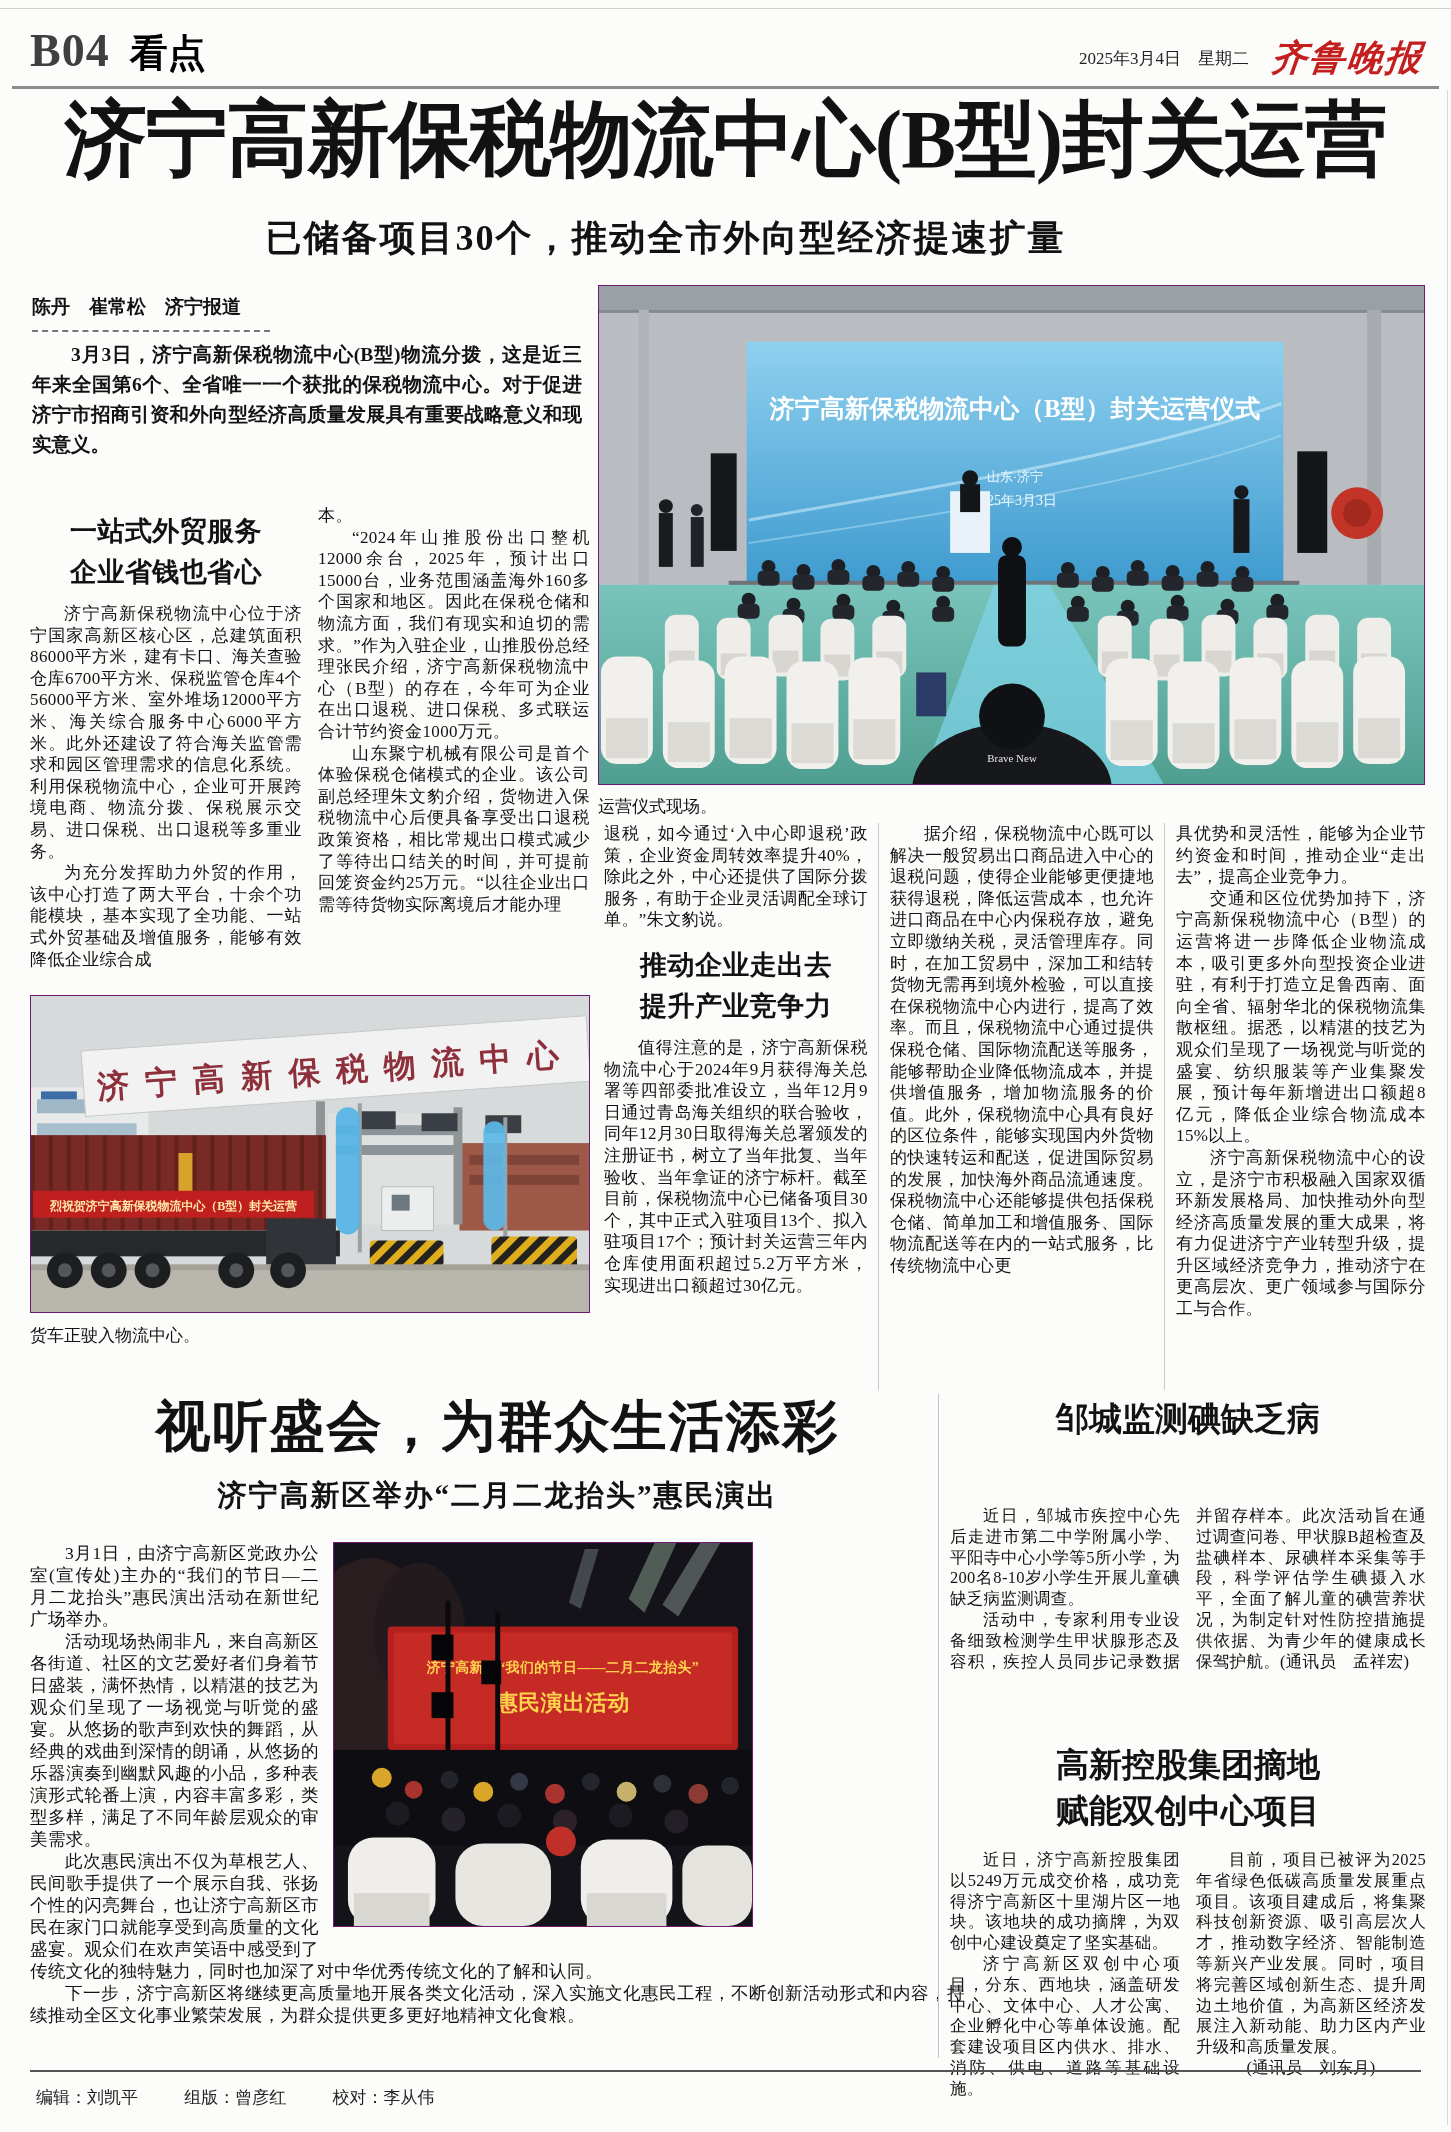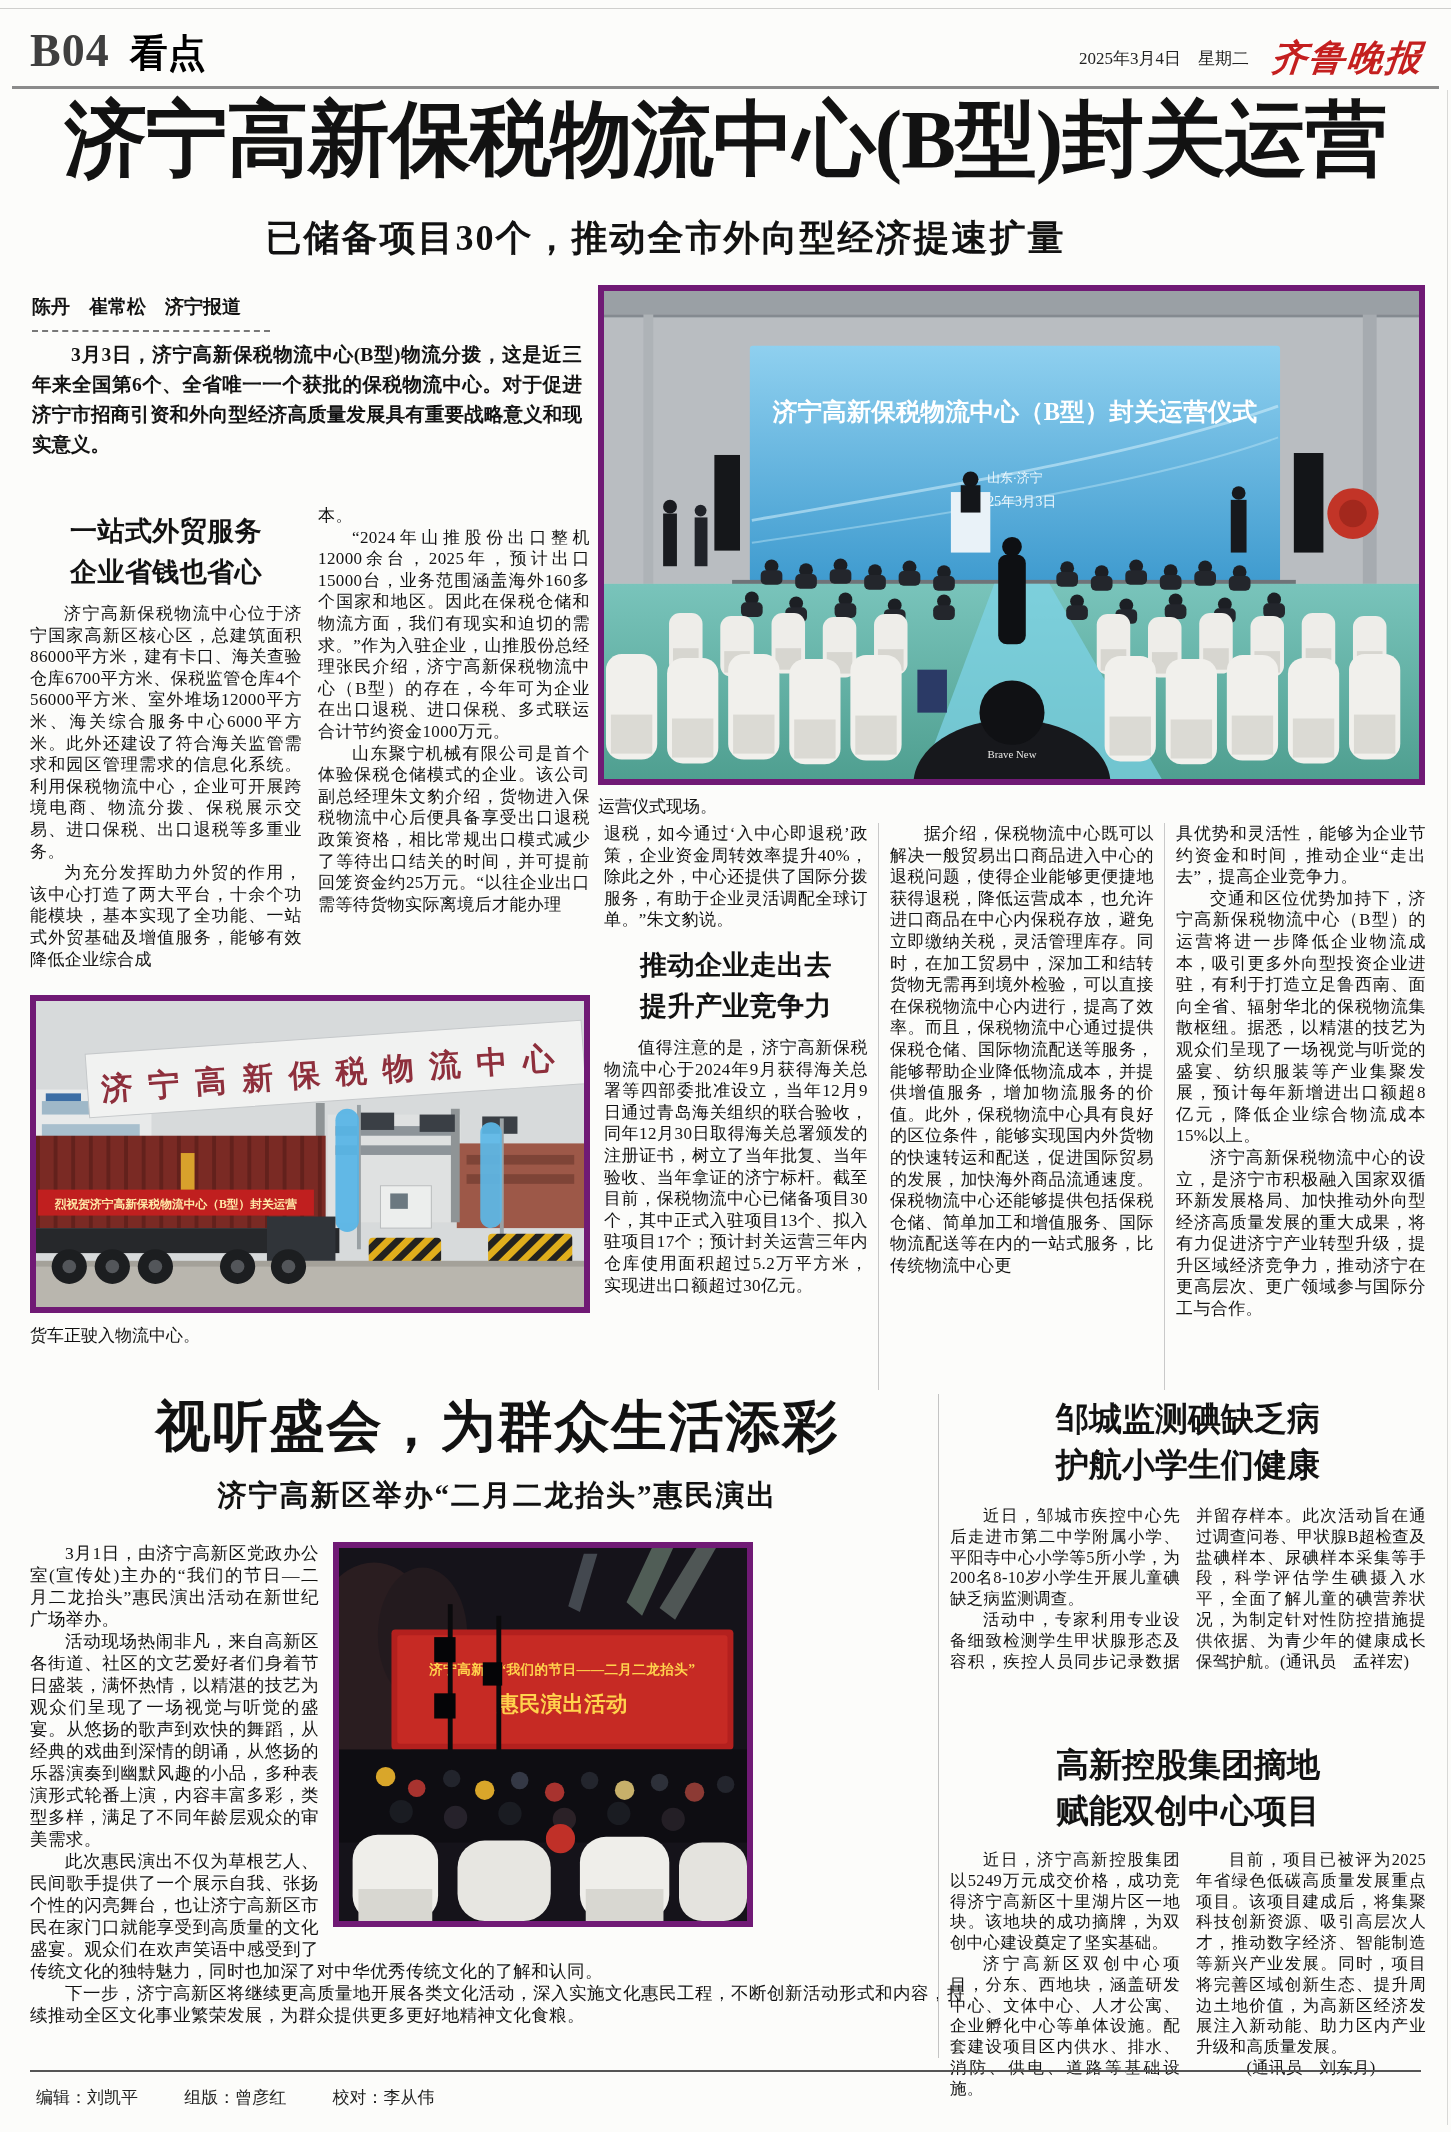--- a/index.html
+++ b/index.html
@@ -23,21 +23,21 @@
   .sect-head{font-size:27px;font-weight:900;line-height:41px;text-align:center;margin:6px 0 10px 0;}
   
   .col{position:absolute;text-align:justify;font-size:17px;line-height:21.6px;letter-spacing:.4px;}
   .col p{margin:0;text-indent:2em;}
   .col p.ni{text-indent:0;}
   .byline{position:absolute;top:294px;left:32px;width:238px;font-size:19px;font-weight:700;
           border-bottom:2px dashed #777;padding-bottom:10px;}
   .intro{position:absolute;top:340px;left:32px;width:550px;font-size:19.5px;font-weight:700;
          line-height:30px;text-align:justify;text-indent:2em;}
   .caption{position:absolute;font-size:17px;color:#111;}
-  .photo{position:absolute;border:6px solid #701a75;box-sizing:border-box;overflow:hidden;background:#ccc;}
+  .photo{position:absolute;border:1px solid #701a75;box-sizing:border-box;overflow:hidden;background:#ccc;}
   .photo svg{display:block;width:100%;height:100%;}
   
   .h2big{position:absolute;top:1390px;left:30px;width:935px;text-align:center;
          font-size:55px;font-weight:900;letter-spacing:2px;}
   .h2sub{position:absolute;top:1476px;left:30px;width:935px;text-align:center;
          font-size:29px;font-weight:700;letter-spacing:2px;}
   .story2body{position:absolute;top:1542px;left:30px;width:935px;text-align:justify;
               font-size:17.5px;line-height:22px;letter-spacing:.4px;}
   .story2body p{margin:0;text-indent:2em;}
   .floatwrap{float:right;width:632px;height:394px;margin:0 0 6px 14px;position:relative;}
@@ -367,21 +367,20 @@
     <p>3月1日，由济宁高新区党政办公室(宣传处)主办的“我们的节日—二月二龙抬头”惠民演出活动在新世纪广场举办。</p>
     <p>活动现场热闹非凡，来自高新区各街道、社区的文艺爱好者们身着节日盛装，满怀热情，以精湛的技艺为观众们呈现了一场视觉与听觉的盛宴。从悠扬的歌声到欢快的舞蹈，从经典的戏曲到深情的朗诵，从悠扬的乐器演奏到幽默风趣的小品，多种表演形式轮番上演，内容丰富多彩，类型多样，满足了不同年龄层观众的审美需求。</p>
     <p>此次惠民演出不仅为草根艺人、民间歌手提供了一个展示自我、张扬个性的闪亮舞台，也让济宁高新区市民在家门口就能享受到高质量的文化盛宴。观众们在欢声笑语中感受到了传统文化的独特魅力，同时也加深了对中华优秀传统文化的了解和认同。</p>
     <p>下一步，济宁高新区将继续更高质量地开展各类文化活动，深入实施文化惠民工程，不断创新活动形式和内容，持续推动全区文化事业繁荣发展，为群众提供更多更好地精神文化食粮。</p>
   </div>
 
   <div class="vrule" style="left:938px;top:1394px;height:664px;background:#c4c4c4;"></div>
 
   <div class="h3" style="top:1396px;">
     <div>邹城监测碘缺乏病</div>
-    <div>护航小学生们健康</div>
   </div>
   <div class="cols2" style="top:1506px;">
     <p>近日，邹城市疾控中心先后走进市第二中学附属小学、平阳寺中心小学等5所小学，为200名8-10岁小学生开展儿童碘缺乏病监测调查。</p>
     <p><span>活动中，专家利用专业设备细致检测学生甲状腺形态及容积，疾控人员同步记录数据并留存样本。此次活动旨在通过调查问卷、甲状腺B超检查及盐碘样本、尿碘样本采集等手段，科学评估学生碘摄入水平，全面了解儿童的碘营养状况，为制定针对性防控措施提供依据、为青少年的健康成长保驾护航。</span><span>(通讯员　孟祥宏)</span></p>
   </div>
 
   <div class="h3" style="top:1742px;">
     <div>高新控股集团摘地</div>
     <div>赋能双创中心项目</div>
   </div>

